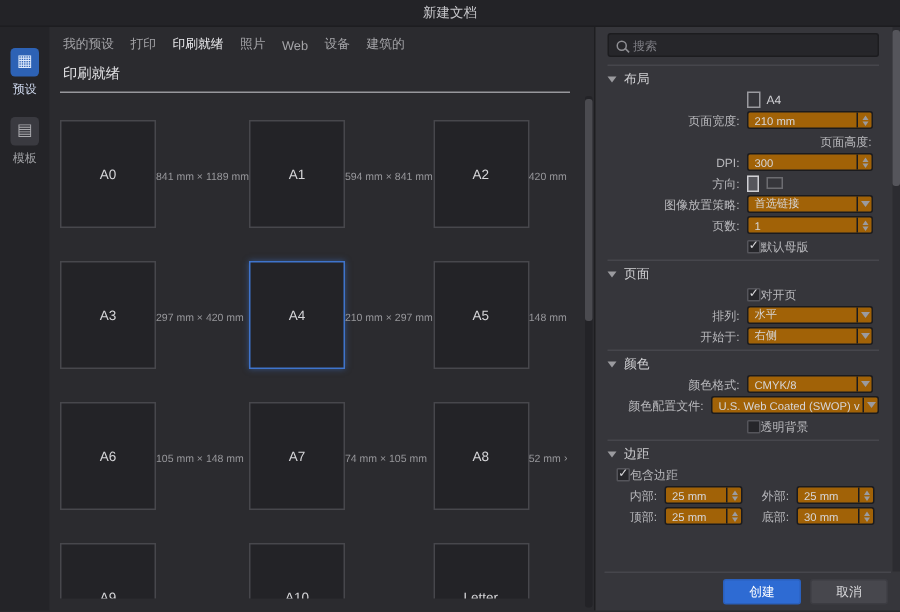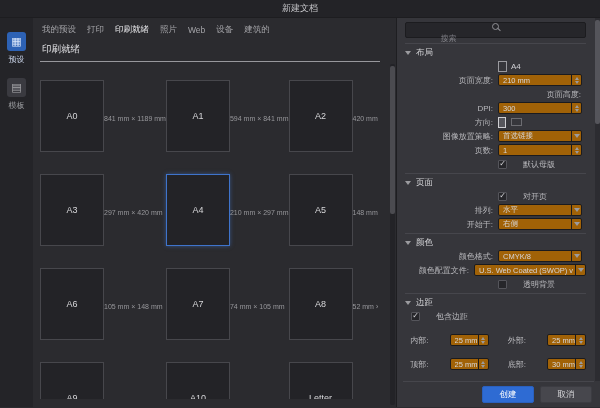--- a/index.html
+++ b/index.html
@@ -34,21 +34,21 @@
   .card.selected .paper{border-color:#3f74cc;box-shadow:0 0 4px rgba(63,116,204,.55);}
   .pname{font-size:9px;color:#d6d6d9;}
   .dims{margin-top:5px;font-size:7px;color:#97979b;white-space:nowrap;}
   .m-scroll{position:absolute;right:1px;top:46px;bottom:2px;width:5px;background:#232327;border-radius:2px;}
   .m-thumb{position:absolute;top:2px;left:0;right:0;height:148px;background:#4b4b50;border-radius:2px;}
 
   
   .panel{width:204px;flex:0 0 auto;background:#36363b;border-left:1px solid #1e1e21;
          display:flex;flex-direction:column;padding:0 6px;position:relative;}
   .search{display:flex;align-items:center;height:16px;background:#26262a;border:1px solid #1c1c1f;
-          border-radius:2px;padding:0 5px;gap:4px;margin:4px 8px 3px 2px;flex-direction:column;}
+          border-radius:2px;padding:0 5px;gap:4px;margin:4px 8px 3px 2px;}
   .mag{width:7px;height:7px;border:1px solid #8f8f94;border-radius:50%;position:relative;flex:0 0 auto;}
   .mag::after{content:"";position:absolute;width:4px;height:1px;background:#8f8f94;
               transform:rotate(45deg);right:-3px;bottom:-1px;}
   .search-input{flex:1;background:transparent;border:none;outline:none;color:#cfcfd2;
                 font-size:8px;font-family:inherit;padding:0;min-width:0;}
   .search-input::placeholder{color:#7e7e84;}
   .pdiv{border-top:1px solid #46464c;margin:2px 8px 3px 2px;}
   .sect-h{display:flex;align-items:center;gap:5px;height:12px;font-size:8.5px;color:#d2d2d5;padding-left:2px;}
   .chev{width:0;height:0;border-left:3.5px solid transparent;border-right:3.5px solid transparent;
         border-top:4px solid #9b9b9f;}
@@ -66,28 +66,28 @@
          border-bottom:3px solid #9b9b9f;margin-bottom:1px;}
   .st-dn{width:0;height:0;border-left:2.5px solid transparent;border-right:2.5px solid transparent;
          border-top:3px solid #9b9b9f;}
   .dd{width:10px;height:100%;display:flex;align-items:center;justify-content:center;
       border-left:1px solid #1b1b1e;flex:0 0 auto;}
   .dd::after{content:"";width:0;height:0;border-left:3px solid transparent;border-right:3px solid transparent;
              border-top:4px solid #9b9b9f;}
   .cb{width:9px;height:9px;background:#26262a;border:1px solid #55555b;border-radius:1px;
       display:inline-flex;align-items:center;justify-content:center;flex:0 0 auto;}
   .cb.checked::after{content:"✓";font-size:8px;color:#d8d8db;line-height:1;margin-top:-1px;}
-  .cb-label{margin-left:16px;white-space:nowrap;}
+  .cb-label{margin-left:0;white-space:nowrap;}
   .badge{display:flex;align-items:center;gap:4px;color:#d0d0d4;font-size:8px;}
   .page-ic{width:9px;height:11px;border:1px solid #9a9a9f;}
   .ori{display:inline-block;border:1px solid #6c6c71;}
   .ori.port{width:8px;height:11px;margin-right:5px;background:#3c3c41;}
   .ori.port.on{border-color:#cfcfd3;background:#56565c;}
   .ori.land{width:11px;height:8px;}
-  .mrow{gap:18px;padding-left:6px;margin-top:10px;}
+  .mrow{gap:2px;padding-left:6px;}
   .mlabel{width:32px;text-align:right;padding-right:3px;white-space:nowrap;}
   .mfield{width:52px;}
   .include-row{padding-left:8px;}
   .footer{margin-top:auto;display:flex;align-items:center;justify-content:flex-end;gap:6px;
           height:26px;border-top:1px solid #46464c;padding-right:2px;}
   .btn{height:17px;min-width:52px;display:flex;align-items:center;justify-content:center;
        font-size:8.5px;border-radius:2px;border:1px solid #3c3c42;background:#47474d;color:#dcdcdf;
        font-family:inherit;padding:0 10px;}
   .btn.primary{background:#2e6bd3;border-color:#2a60bd;color:#ffffff;}
   .p-scroll{position:absolute;right:0;top:0;bottom:26px;width:5px;background:#2c2c31;}

